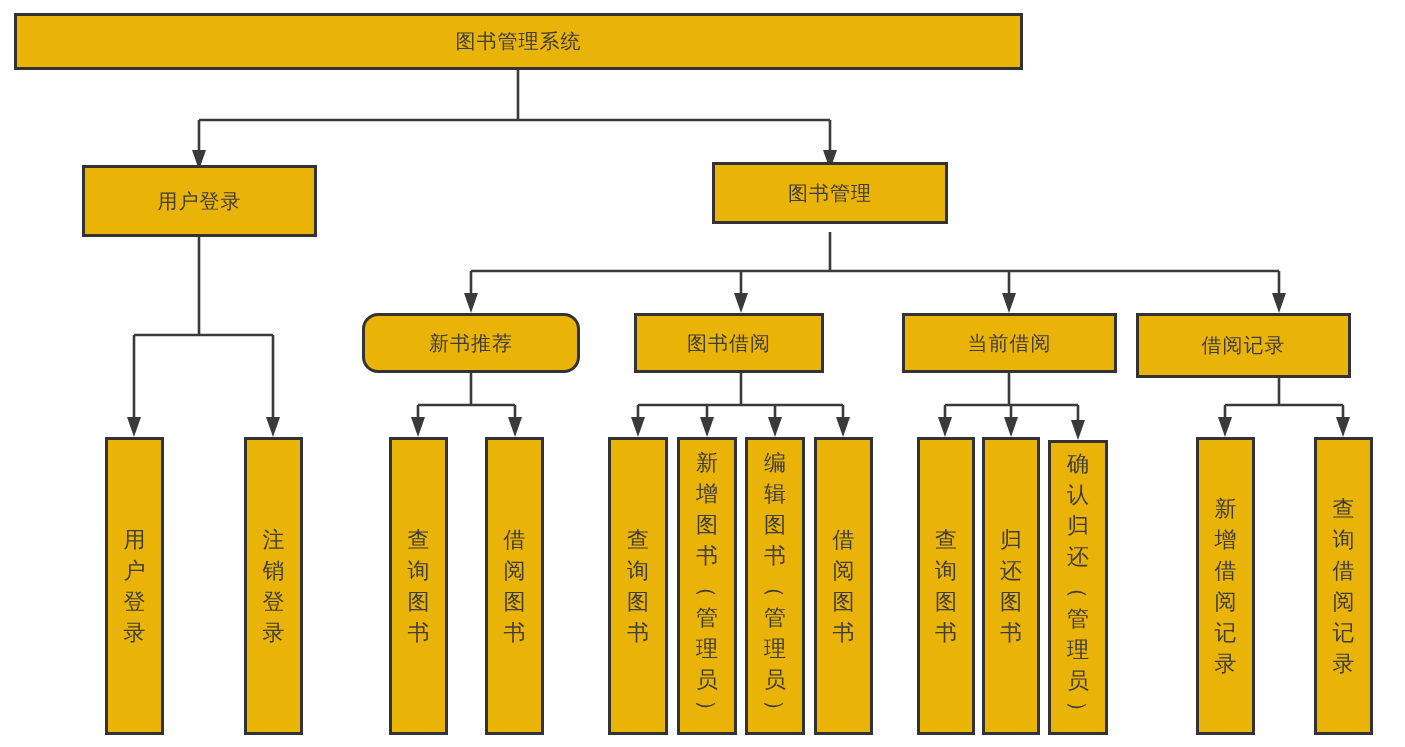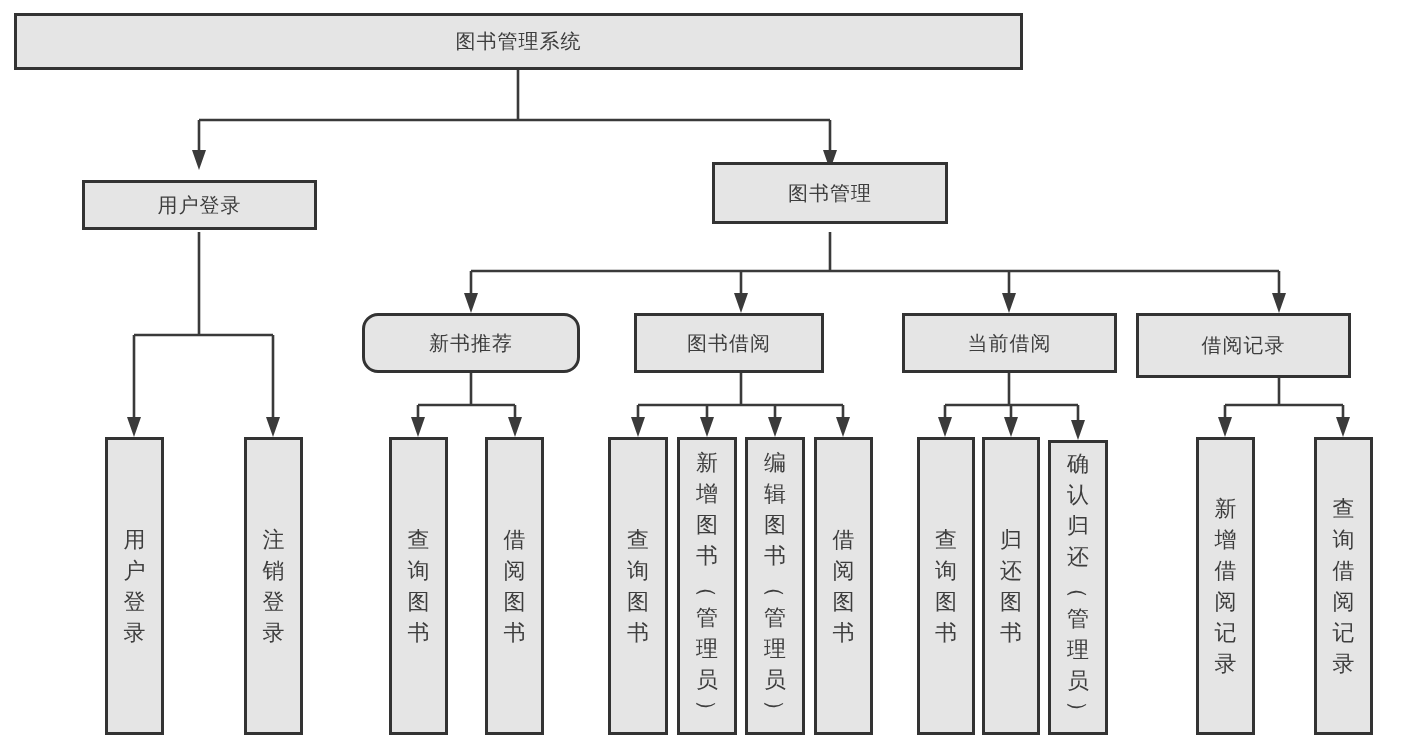--- a/index.html
+++ b/index.html
@@ -29,21 +29,21 @@
     fill: none;
   }
   svg.connectors polygon {
     fill: var(--line);
     stroke: none;
   }
   .box {
     position: absolute;
     box-sizing: border-box;
     border: 3px solid var(--border);
-    background: #e5e5e5;
+    background: #eab308;
     color: var(--text);
     display: flex;
     align-items: center;
     justify-content: center;
   }
   .hbox {
     font-size: 20px;
     letter-spacing: 1px;
     white-space: nowrap;
   }
@@ -114,21 +114,21 @@
     </g>
     <g>
       <path d="M1279 373 V405 M1225 405 H1343 M1225 405 V419 M1343 405 V419"></path>
       <polygon points="1218,417 1232,417 1225,437"></polygon>
       <polygon points="1336,417 1350,417 1343,437"></polygon>
     </g>
   </svg>
 
   <div class="box hbox" style="left:14px; top:13px; width:1009px; height:57px;">图书管理系统</div>
 
-  <div class="box hbox" style="left:82px; top:180px; width:235px; height:50px;">用户登录</div>
+  <div class="box hbox" style="left:82px; top:165px; width:235px; height:72px;">用户登录</div>
   <div class="box hbox" style="left:712px; top:162px; width:236px; height:62px;">图书管理</div>
 
   <div class="box hbox" style="left:362px; top:313px; width:218px; height:60px;border-radius:16px;">新书推荐</div>
   <div class="box hbox" style="left:634px; top:313px; width:190px; height:60px;">图书借阅</div>
   <div class="box hbox" style="left:902px; top:313px; width:215px; height:60px;font-family:Liberation Serif, serif;">当前借阅</div>
   <div class="box hbox" style="left:1136px; top:313px; width:215px; height:65px;">借阅记录</div>
 
   <div class="box vbox" style="left:105px; top:437px; width:59px; height:298px;">
       <span class="vchar">用</span>
       <span class="vchar">户</span>

